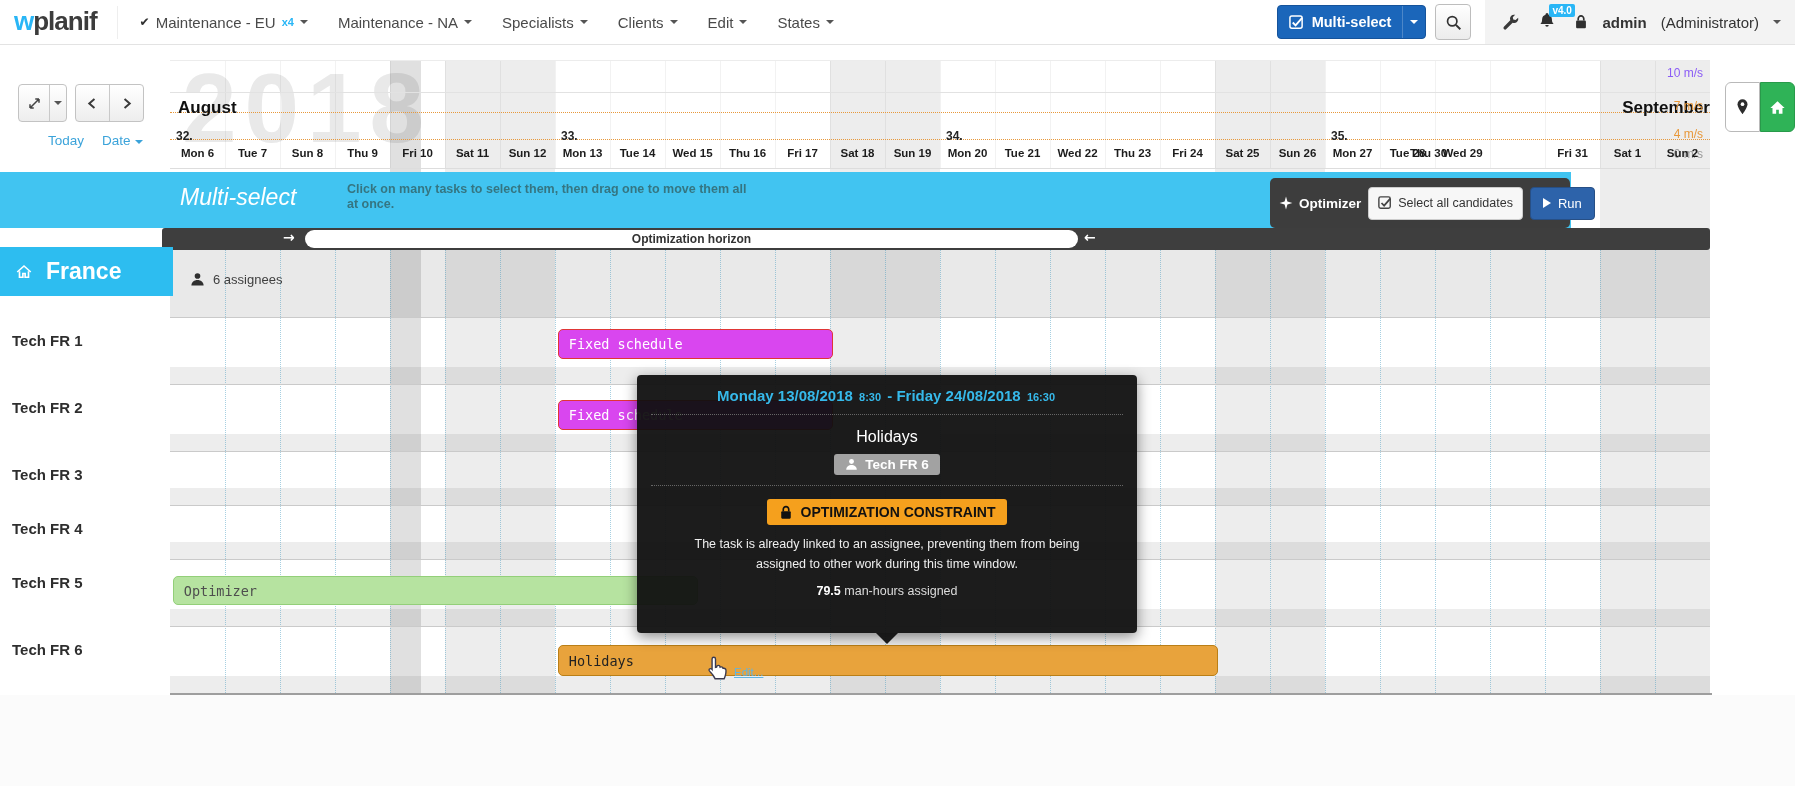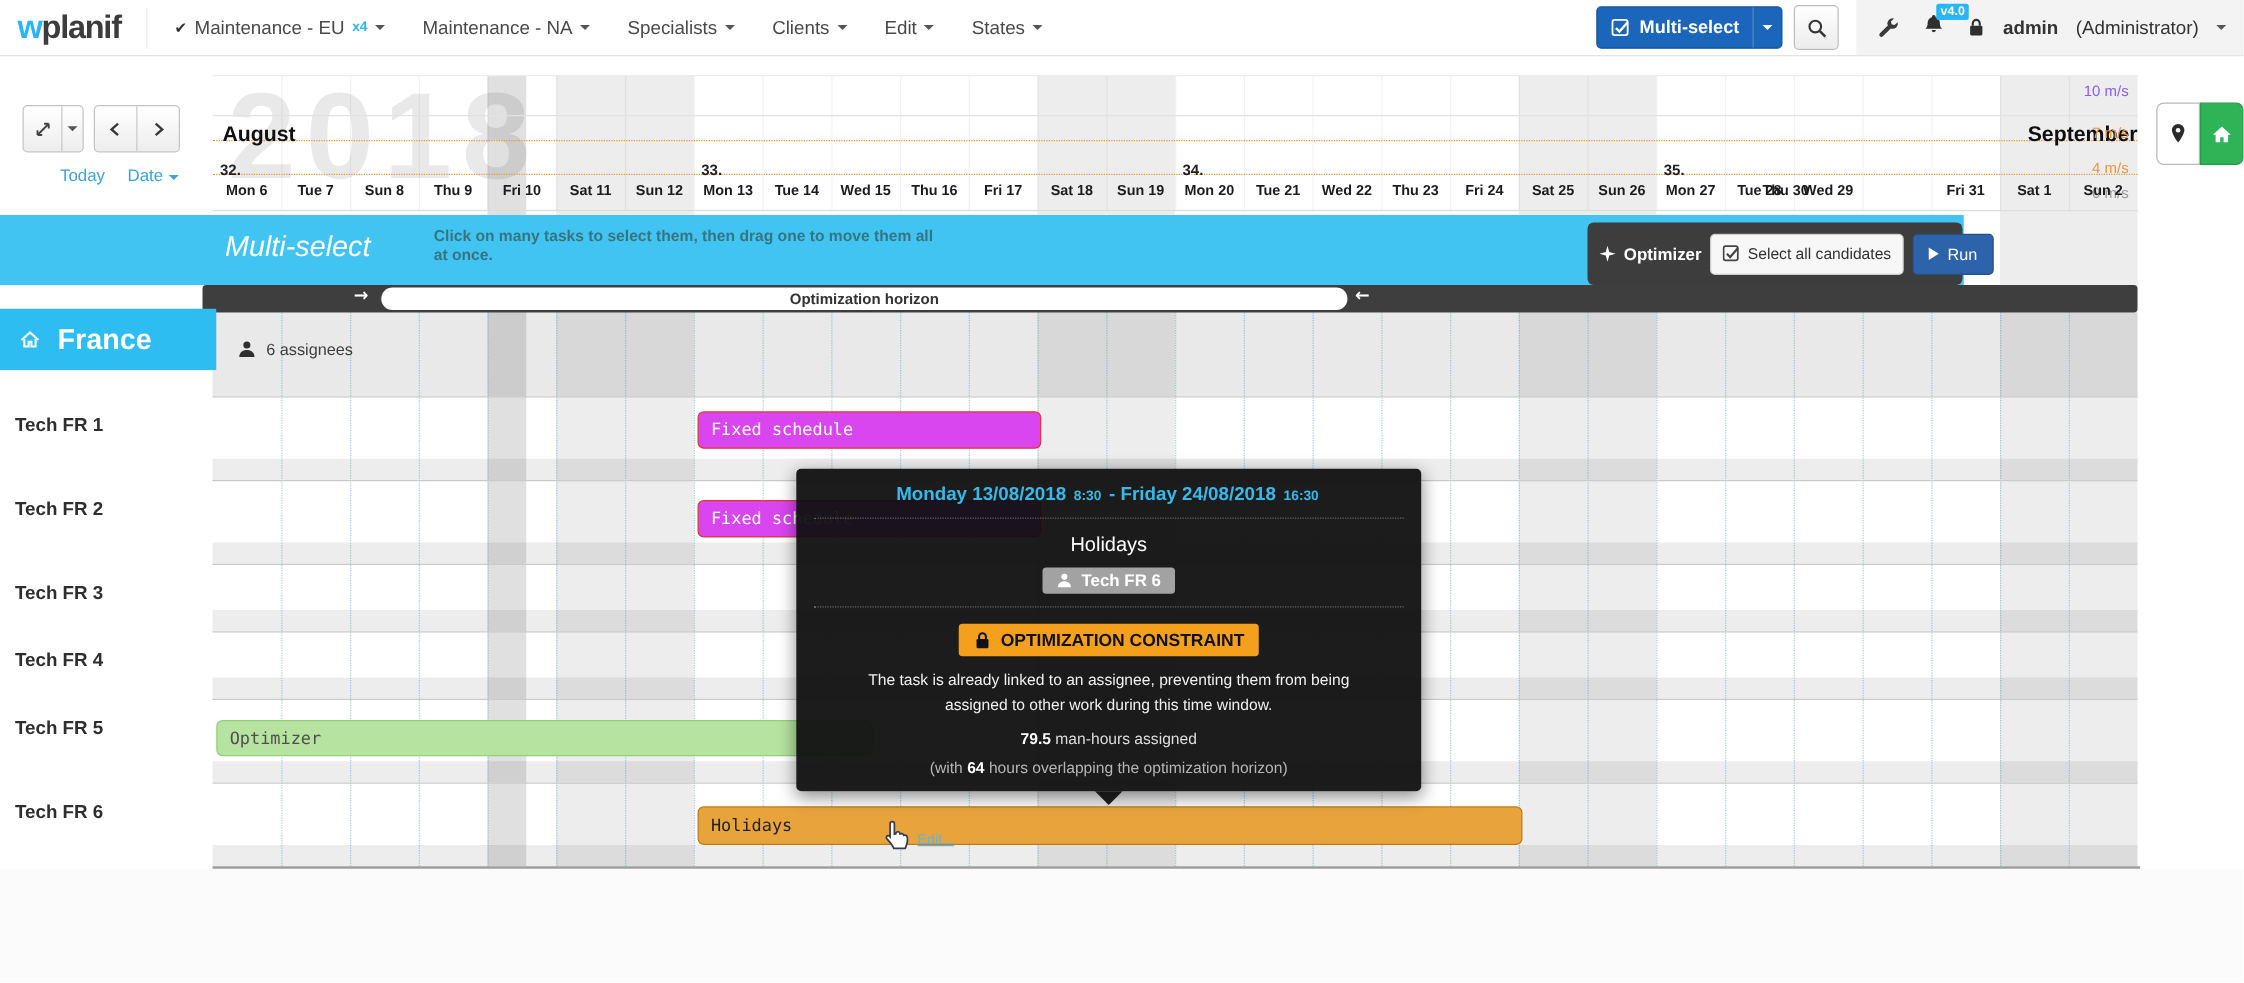--- a/index.html
+++ b/index.html
@@ -420,21 +420,20 @@
             <path d="M6 9V6.3a4 4 0 0 1 8 0V9" fill="none" stroke="#111" stroke-width="2.4"></path>
           </svg>
         <span>OPTIMIZATION CONSTRAINT</span>
       </span>
     </div>
     <div class="tt-desc">
       <span>The task is already linked to an assignee, preventing them from being</span><br>
       <span>assigned to other work during this time window.</span>
     </div>
     <div class="tt-hours"><b>79.5</b><span> man-hours assigned</span></div>
-    <div class="tt-overlap"><span>(with </span><b>64</b><span> hours overlapping the optimization horizon)</span></div>
     <div class="tt-arrow"></div>
   </div>
 
   <div class="edit-link">Edit...</div>
   <div class="cursor">
     <svg width="26" height="30" viewBox="0 0 24 28">
         <path d="M9 3c.9 0 1.6.7 1.6 1.6v7.8l1-.2c.3-2.1 3.1-2.1 3.3.1 2.3-.9 2.7.8 2.7 1 2.5-.4 2.8 1.5 2.8 2.3 0 .6-.1 2.8-.6 4.4-.4 1.5-1.1 3.1-1.1 3.1h-8.5s-.7-1.6-2.1-3.5c-1.3-1.8-3-3.3-3.4-4.2-.3-.9.2-1.8 1.3-1.8.9 0 1.4.7 1.4.7V4.6C7.4 3.7 8.1 3 9 3z" fill="#fff" stroke="#3a3a50" stroke-width="1.3"></path>
       </svg>
   </div>
 

